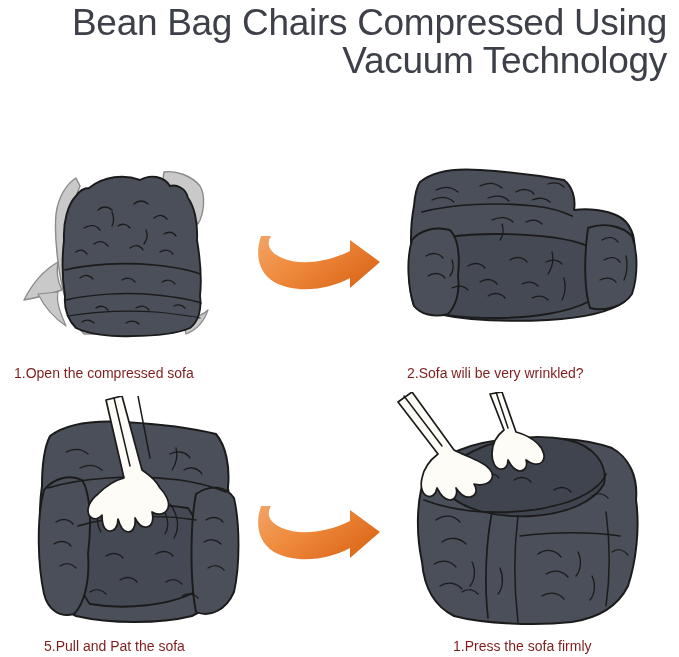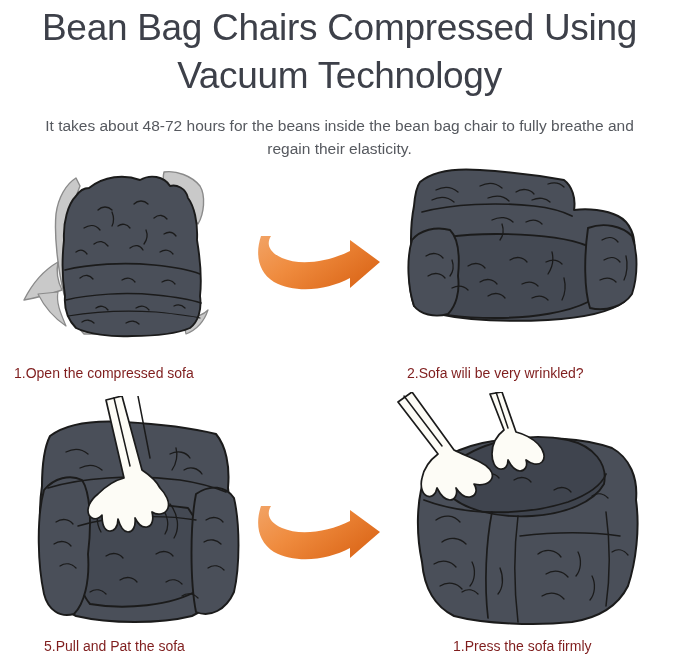--- a/index.html
+++ b/index.html
@@ -18,25 +18,25 @@
 
   
   #header {
     position: absolute;
     left: 0;
     top: 0;
     width: 679px;
   }
   #title {
     margin: 0;
-    padding: 4px 6px 0 6px;
-    text-align: center;
+    padding: 4px 12px 0 6px;
+    text-align: right;
     color: #3d4049;
     font-size: 37px;
-    line-height: 48px;
+    line-height: 38px;
     font-weight: 400;
     letter-spacing: -0.3px;
     font-family: "Liberation Sans", sans-serif;
   }
   #subtitle {
     margin: 14px auto 0 auto;
     width: 600px;
     text-align: center;
     color: #56595f;
     font-size: 15.5px;
@@ -78,21 +78,20 @@
     position: absolute;
   }
   #arrow-1 { left: 254px; top: 232px; }
   #arrow-2 { left: 254px; top: 502px; }
 </style>
 </head>
 <body>
 
 <div id="header">
   <h1 id="title">Bean Bag Chairs Compressed Using Vacuum Technology</h1>
-  <p id="subtitle">It takes about 48-72 hours for the beans inside the bean bag chair to fully breathe and regain their elasticity.</p>
 </div>
 
 <div class="panel" id="panel-1">
   <svg class="panel-art" width="240" height="186" viewBox="0 0 240 186">
 
     <g>
       <path d="M150 6 C162 4 178 10 186 20 C192 30 190 48 184 58 C178 50 166 40 156 34 C150 26 148 14 150 6 Z" fill="#c9c9c9" stroke="#8a8a8a" stroke-width="1.4" stroke-linejoin="round"></path>
       <path d="M62 12 C52 18 44 32 42 48 C40 70 44 104 50 128 C56 148 62 160 70 168 L84 168 C72 150 64 126 60 100 C56 74 56 42 66 20 Z" fill="#c9c9c9" stroke="#8a8a8a" stroke-width="1.4" stroke-linejoin="round"></path>
       <path d="M44 96 C30 104 18 118 10 134 C22 132 36 128 48 124 C44 116 42 106 44 96 Z" fill="#c9c9c9" stroke="#8a8a8a" stroke-width="1.4" stroke-linejoin="round"></path>
       <path d="M24 128 C30 140 40 152 52 160 C46 146 42 136 44 126 Z" fill="#c9c9c9" stroke="#8a8a8a" stroke-width="1.2" stroke-linejoin="round"></path>

